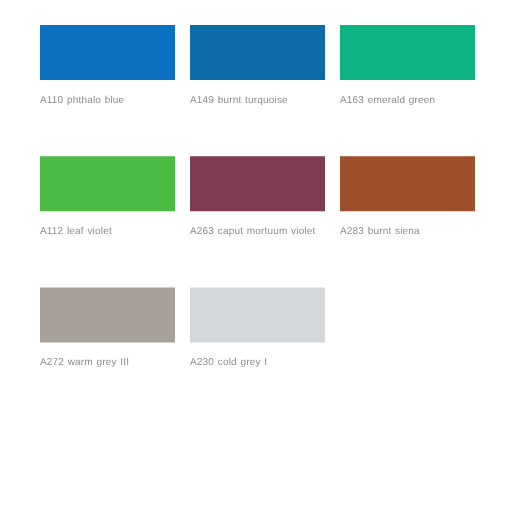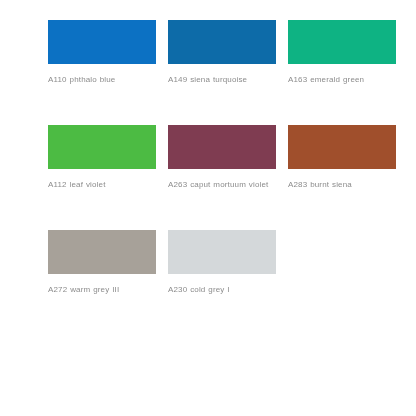--- a/index.html
+++ b/index.html
@@ -21,21 +21,20 @@
     display: grid;
     grid-template-columns: 108px 108px 108px;
     grid-template-rows: 105px 105px 105px 105px;
     column-gap: 12px;
     row-gap: 0;
     align-content: start;
   }
   .swatch-cell {
     width: 108px;
     display: block;
-    margin-left: 16px;
   }
   .swatch-chip {
     width: 108px;
     height: 44px;
     display: block;
   }
   .swatch-label {
     display: block;
     margin-top: 9px;
     font-size: 8px;
@@ -51,21 +50,21 @@
 
 <div id="palette-grid">
 
   <div class="swatch-cell">
     <span class="swatch-chip" style="background-color:#0c71c3;"></span>
     <span class="swatch-label">A110 phthalo blue</span>
   </div>
 
   <div class="swatch-cell">
     <span class="swatch-chip" style="background-color:#0d6ba8;"></span>
-    <span class="swatch-label">A149 siena turquoise</span>
+    <span class="swatch-label">A149 burnt turquoise</span>
   </div>
 
 
   <div class="swatch-cell">
     <span class="swatch-chip" style="background-color:#0eb383;"></span>
     <span class="swatch-label">A163 emerald green</span>
   </div>
 
 
   <div class="swatch-cell">

